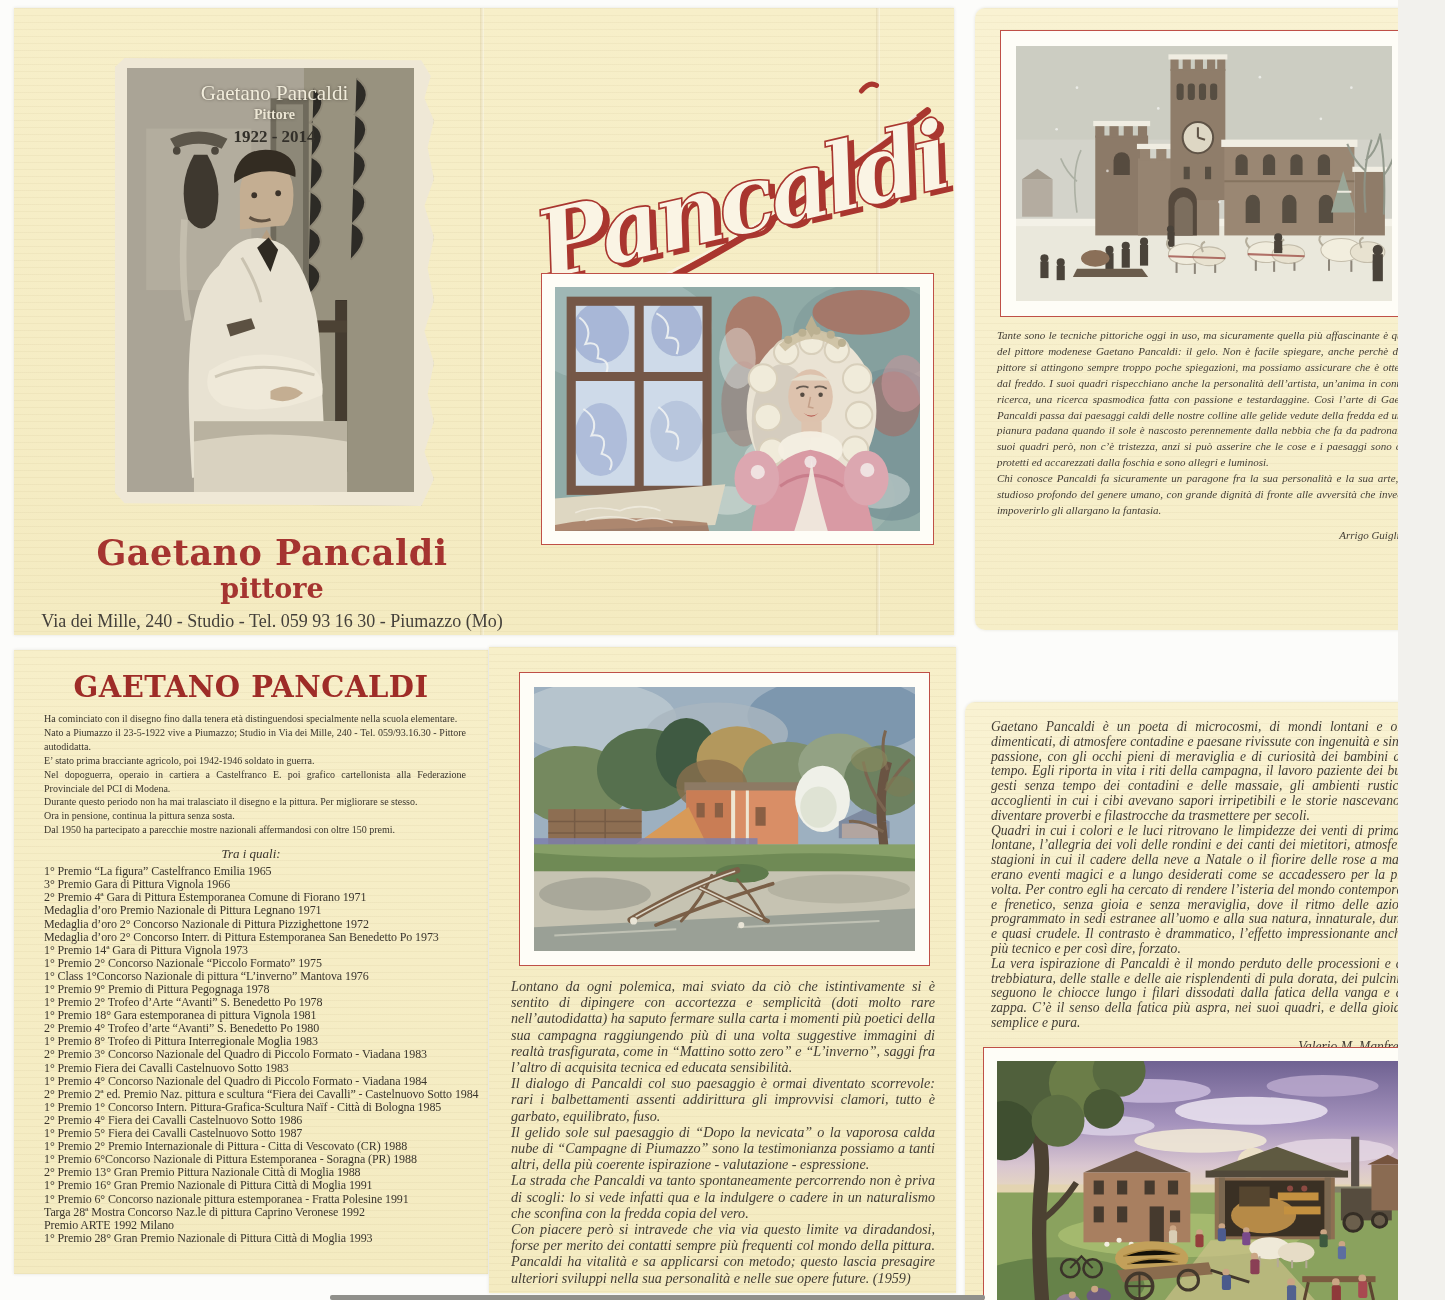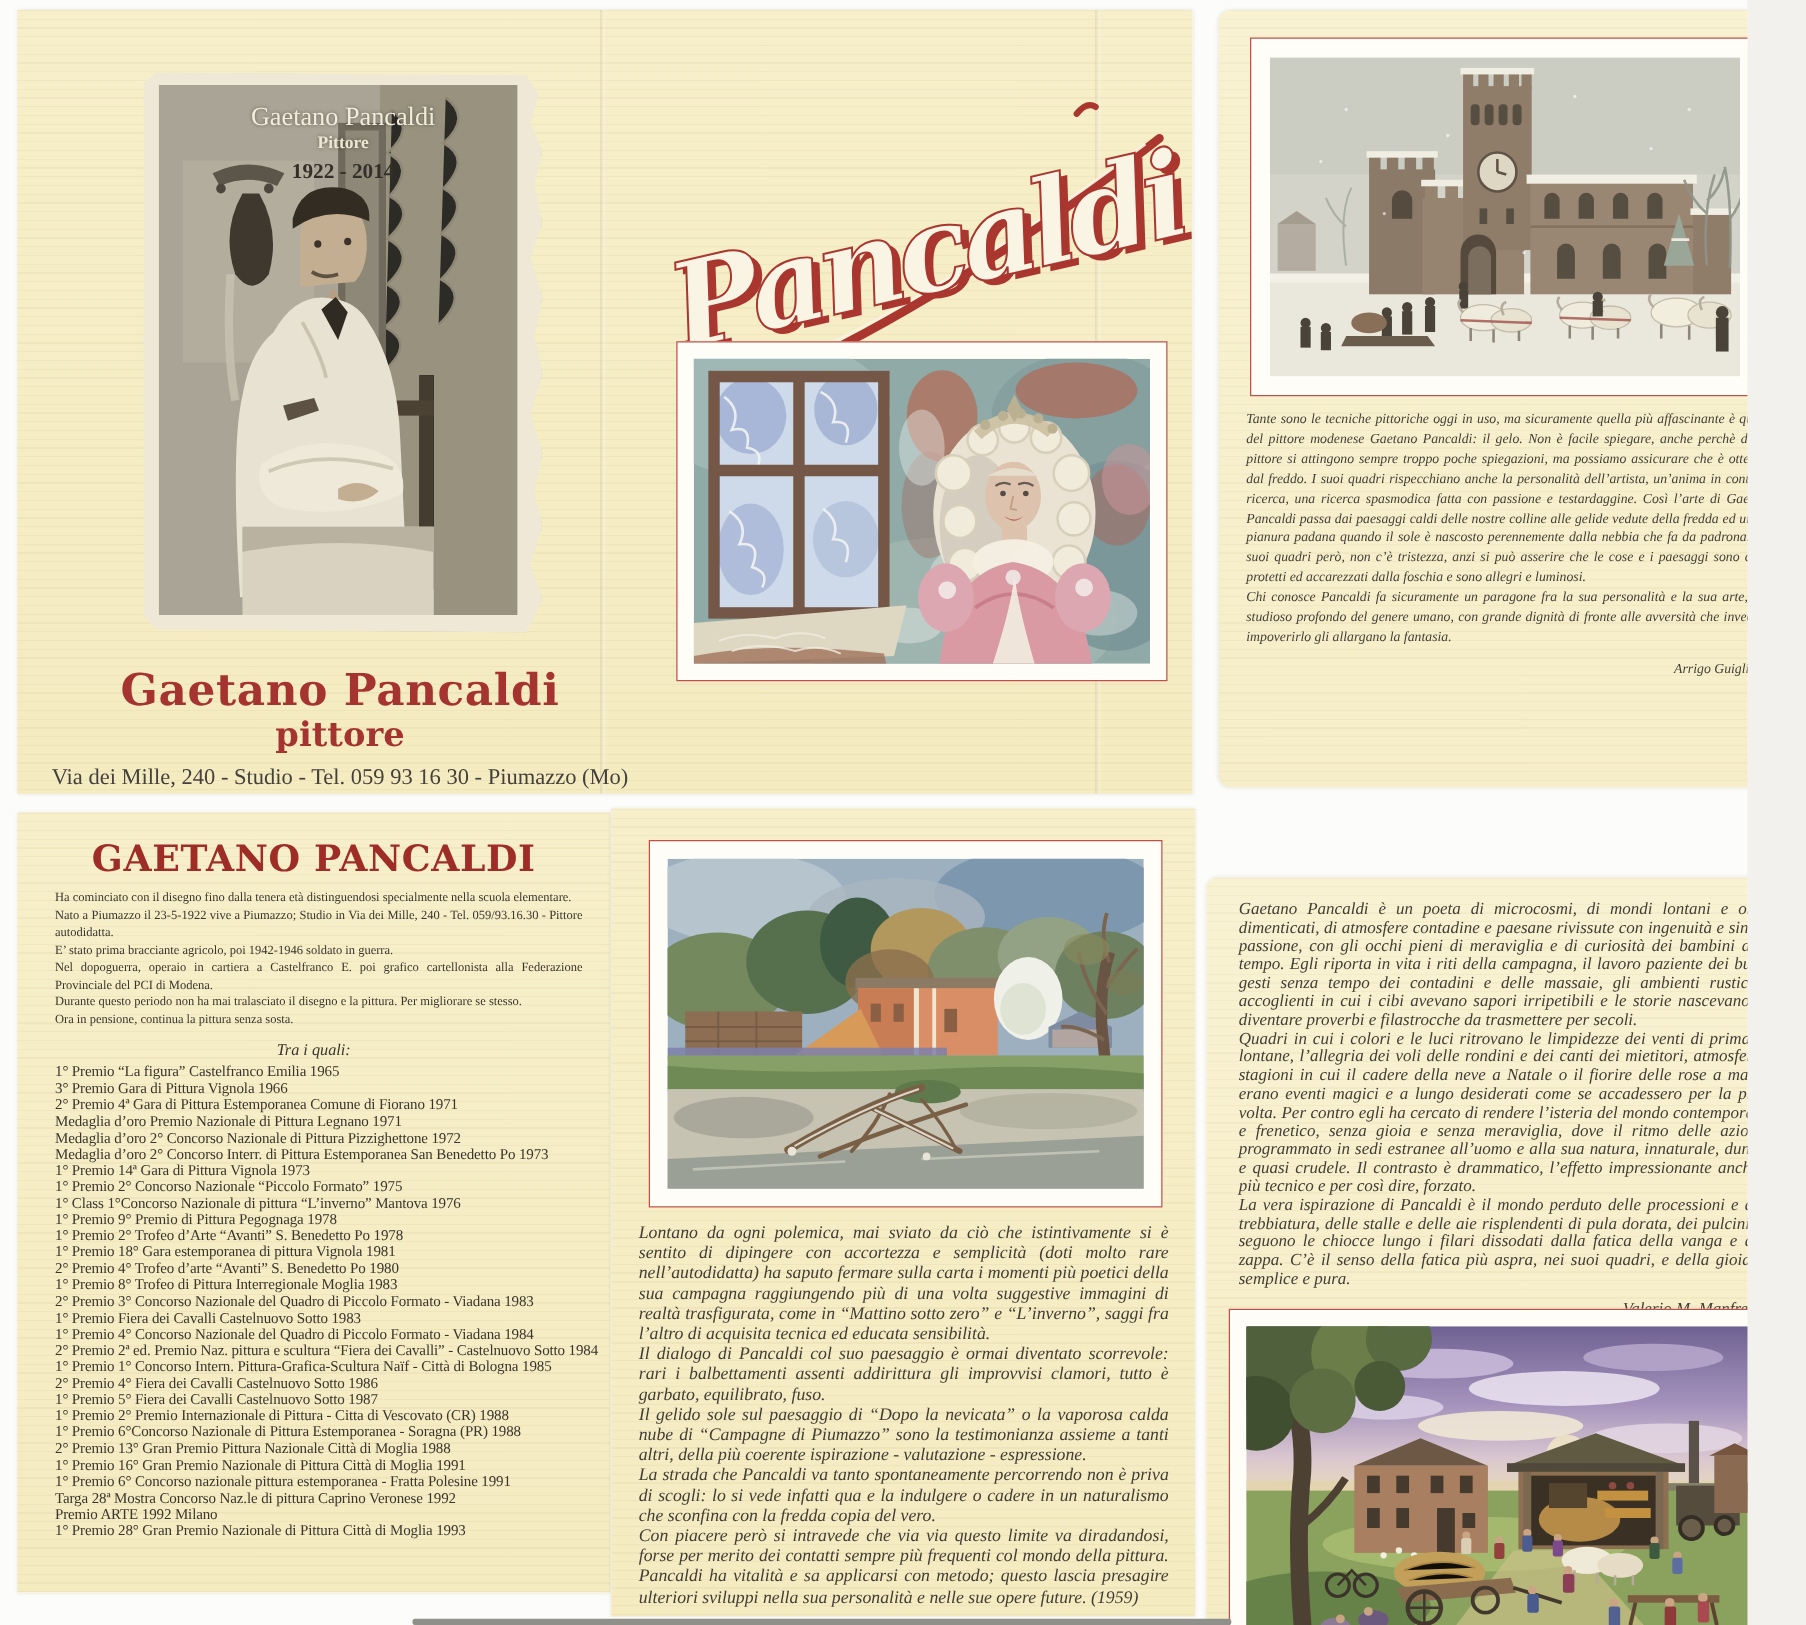--- a/index.html
+++ b/index.html
@@ -373,20 +373,21 @@
 
   <section class="sheet sheet-c">
     <h2 class="bl-heading">GAETANO PANCALDI</h2>
     <div class="bio">
         <div class="bio-p">Ha cominciato con il disegno fino dalla tenera età distinguendosi specialmente nella scuola elementare.</div>
         <div class="bio-p">Nato a Piumazzo il 23-5-1922 vive a Piumazzo; Studio in Via dei Mille, 240 - Tel. 059/93.16.30 - Pittore autodidatta.</div>
         <div class="bio-p">E’ stato prima bracciante agricolo, poi 1942-1946 soldato in guerra.</div>
         <div class="bio-p">Nel dopoguerra, operaio in cartiera a Castelfranco E. poi grafico cartellonista alla Federazione Provinciale del PCI di Modena.</div>
         <div class="bio-p">Durante questo periodo non ha mai tralasciato il disegno e la pittura. Per migliorare se stesso.</div>
         <div class="bio-p">Ora in pensione, continua la pittura senza sosta.</div>
+        <div class="bio-p">Dal 1950 ha partecipato a parecchie mostre nazionali affermandosi con oltre 150 premi.</div>
       </div>
     <div class="list-intro">Tra i quali:</div>
     <div class="awards">
         <div class="award-line">1° Premio “La figura” Castelfranco Emilia 1965</div>
         <div class="award-line">3° Premio Gara di Pittura Vignola 1966</div>
         <div class="award-line">2° Premio 4ª Gara di Pittura Estemporanea Comune di Fiorano 1971</div>
         <div class="award-line">Medaglia d’oro Premio Nazionale di Pittura Legnano 1971</div>
         <div class="award-line">Medaglia d’oro 2° Concorso Nazionale di Pittura Pizzighettone 1972</div>
         <div class="award-line">Medaglia d’oro 2° Concorso Interr. di Pittura Estemporanea San Benedetto Po 1973</div>
         <div class="award-line">1° Premio 14ª Gara di Pittura Vignola 1973</div>
@@ -496,21 +497,21 @@
             <path d="M163 194 q26 12 62 30"></path>
         </g>
         <circle cx="98" cy="226" r="3.5" fill="#e8e4d6"></circle>
           <circle cx="204" cy="230" r="3" fill="#e8e4d6"></circle>
       </svg>
     </div>
     <div class="textblock tb-mid">
       <div>
           <div class="para">Lontano da ogni polemica, mai sviato da ciò che istintivamente si è sentito di dipingere con accortezza e semplicità (doti molto rare nell’autodidatta) ha saputo fermare sulla carta i momenti più poetici della sua campagna raggiungendo più di una volta suggestive immagini di realtà trasfigurata, come in “Mattino sotto zero” e “L’inverno”, saggi fra l’altro di acquisita tecnica ed educata sensibilità.</div>
           <div class="para">Il dialogo di Pancaldi col suo paesaggio è ormai diventato scorrevole: rari i balbettamenti assenti addirittura gli improvvisi clamori, tutto è garbato, equilibrato, fuso.</div>
-          <div class="para">Il gelido sole sul paesaggio di “Dopo la nevicata” o la vaporosa calda nube di “Campagne di Piumazzo” sono la testimonianza assieme a tanti altri, della più coerente ispirazione - valutazione - espressione.</div>
+          <div class="para">Il gelido sole sul paesaggio di “Dopo la nevicata” o la vaporosa calda nube di “Campagne di Piumazzo” sono la testimonianza possiamo a tanti altri, della più coerente ispirazione - valutazione - espressione.</div>
           <div class="para">La strada che Pancaldi va tanto spontaneamente percorrendo non è priva di scogli: lo si vede infatti qua e la indulgere o cadere in un naturalismo che sconfina con la fredda copia del vero.</div>
           <div class="para">Con piacere però si intravede che via via questo limite va diradandosi, forse per merito dei contatti sempre più frequenti col mondo della pittura. Pancaldi ha vitalità e sa applicarsi con metodo; questo lascia presagire ulteriori sviluppi nella sua personalità e nelle sue opere future. (1959)</div>
         </div>
 
     </div>
   </section>
 
   <section class="sheet sheet-e">
     <div class="textblock tb-br">
       <div>

